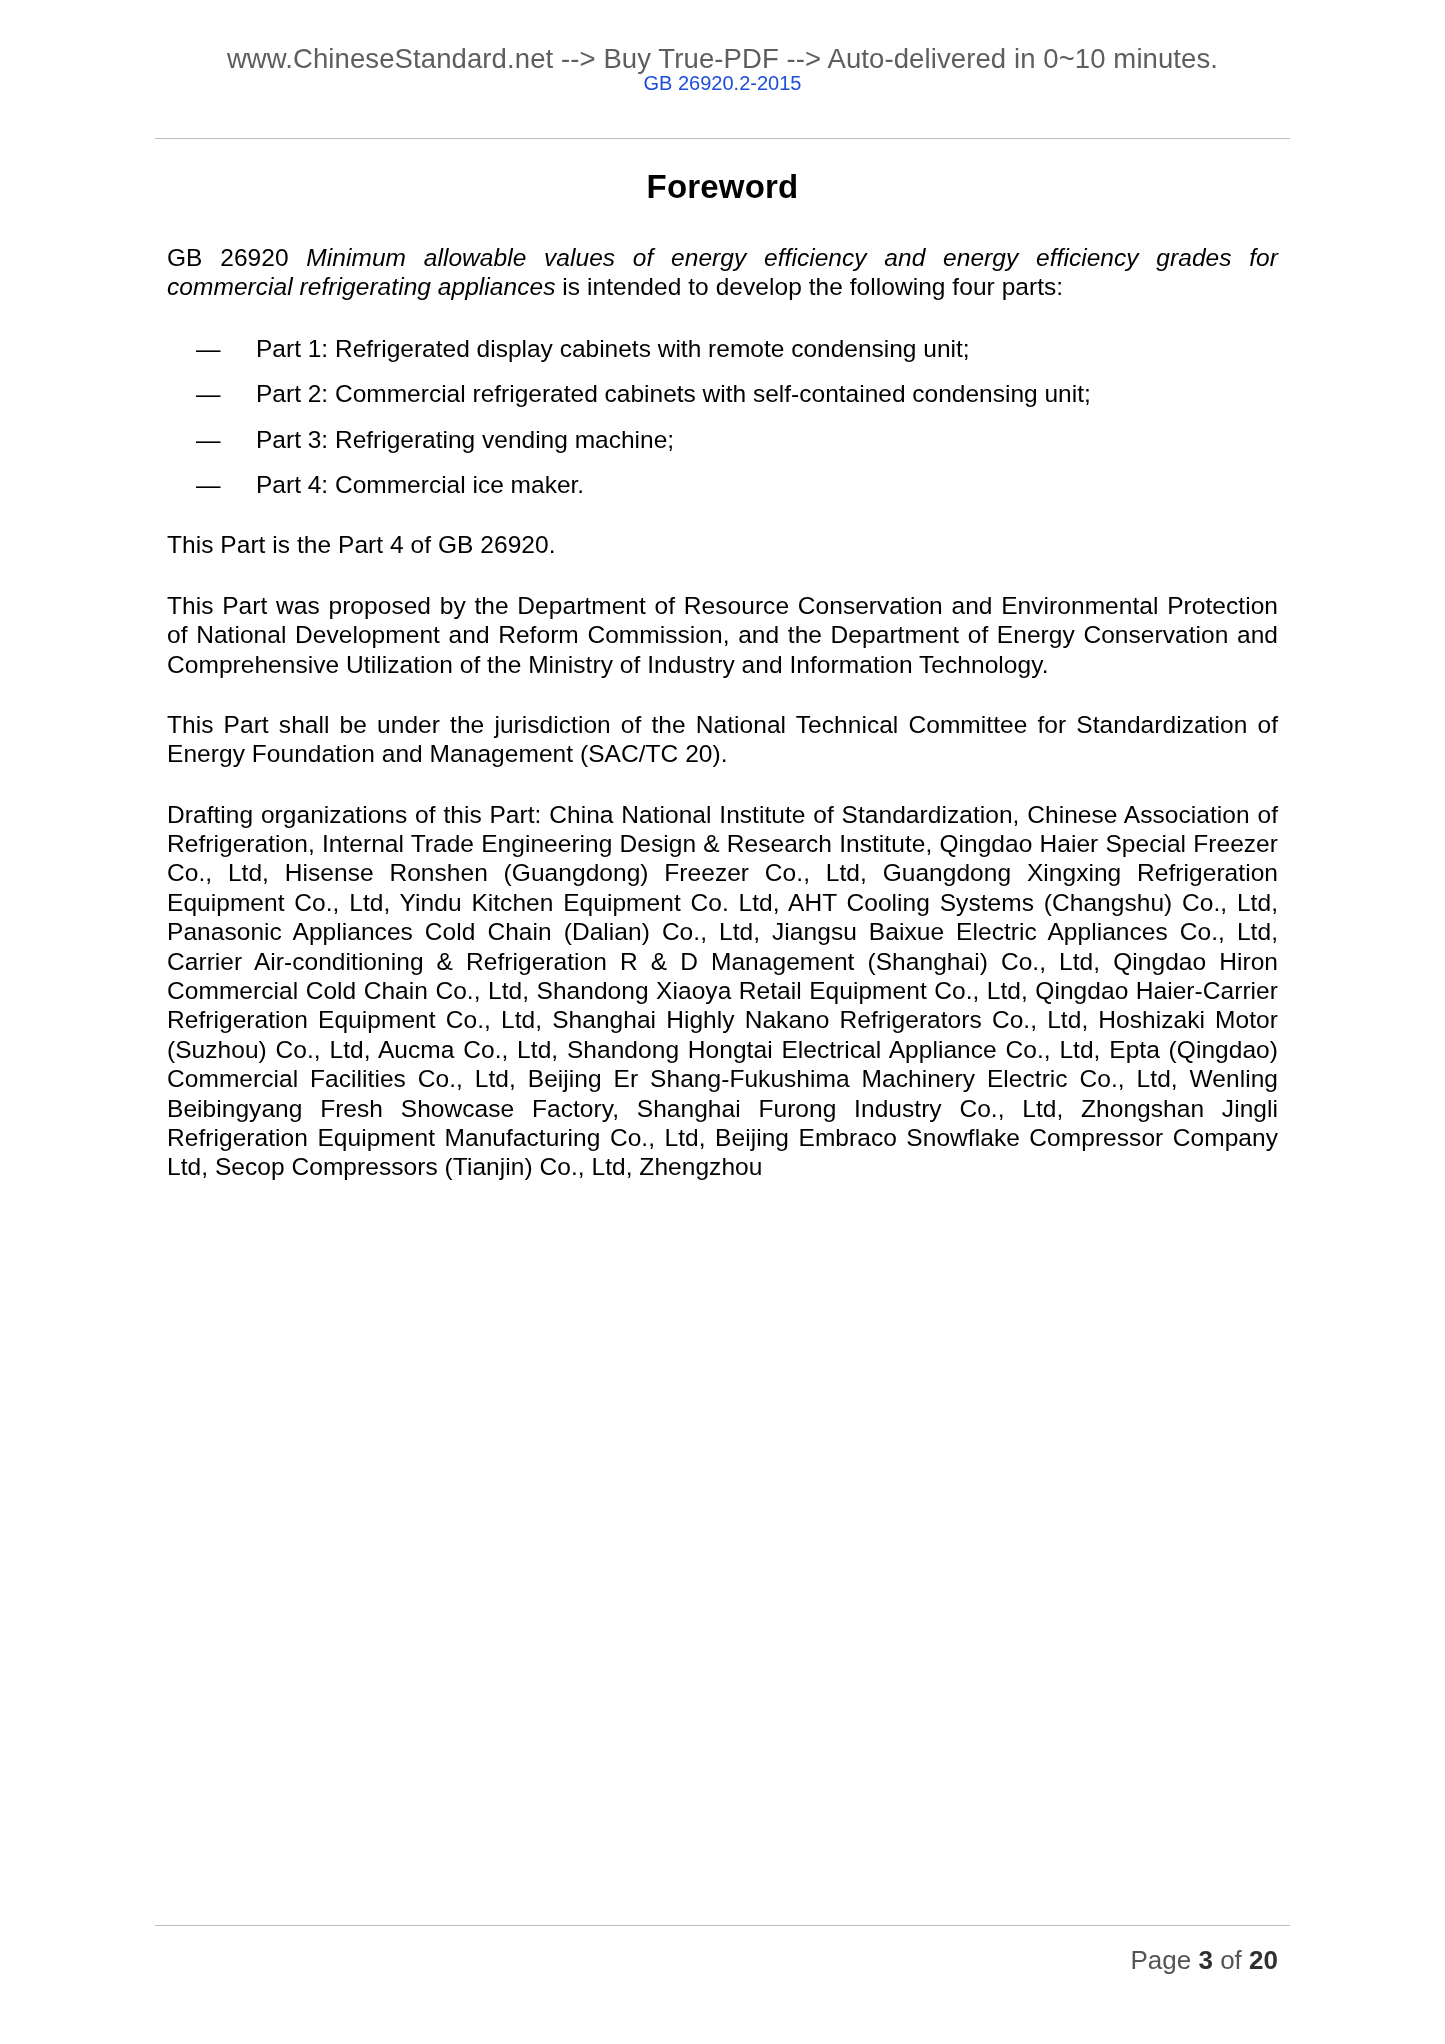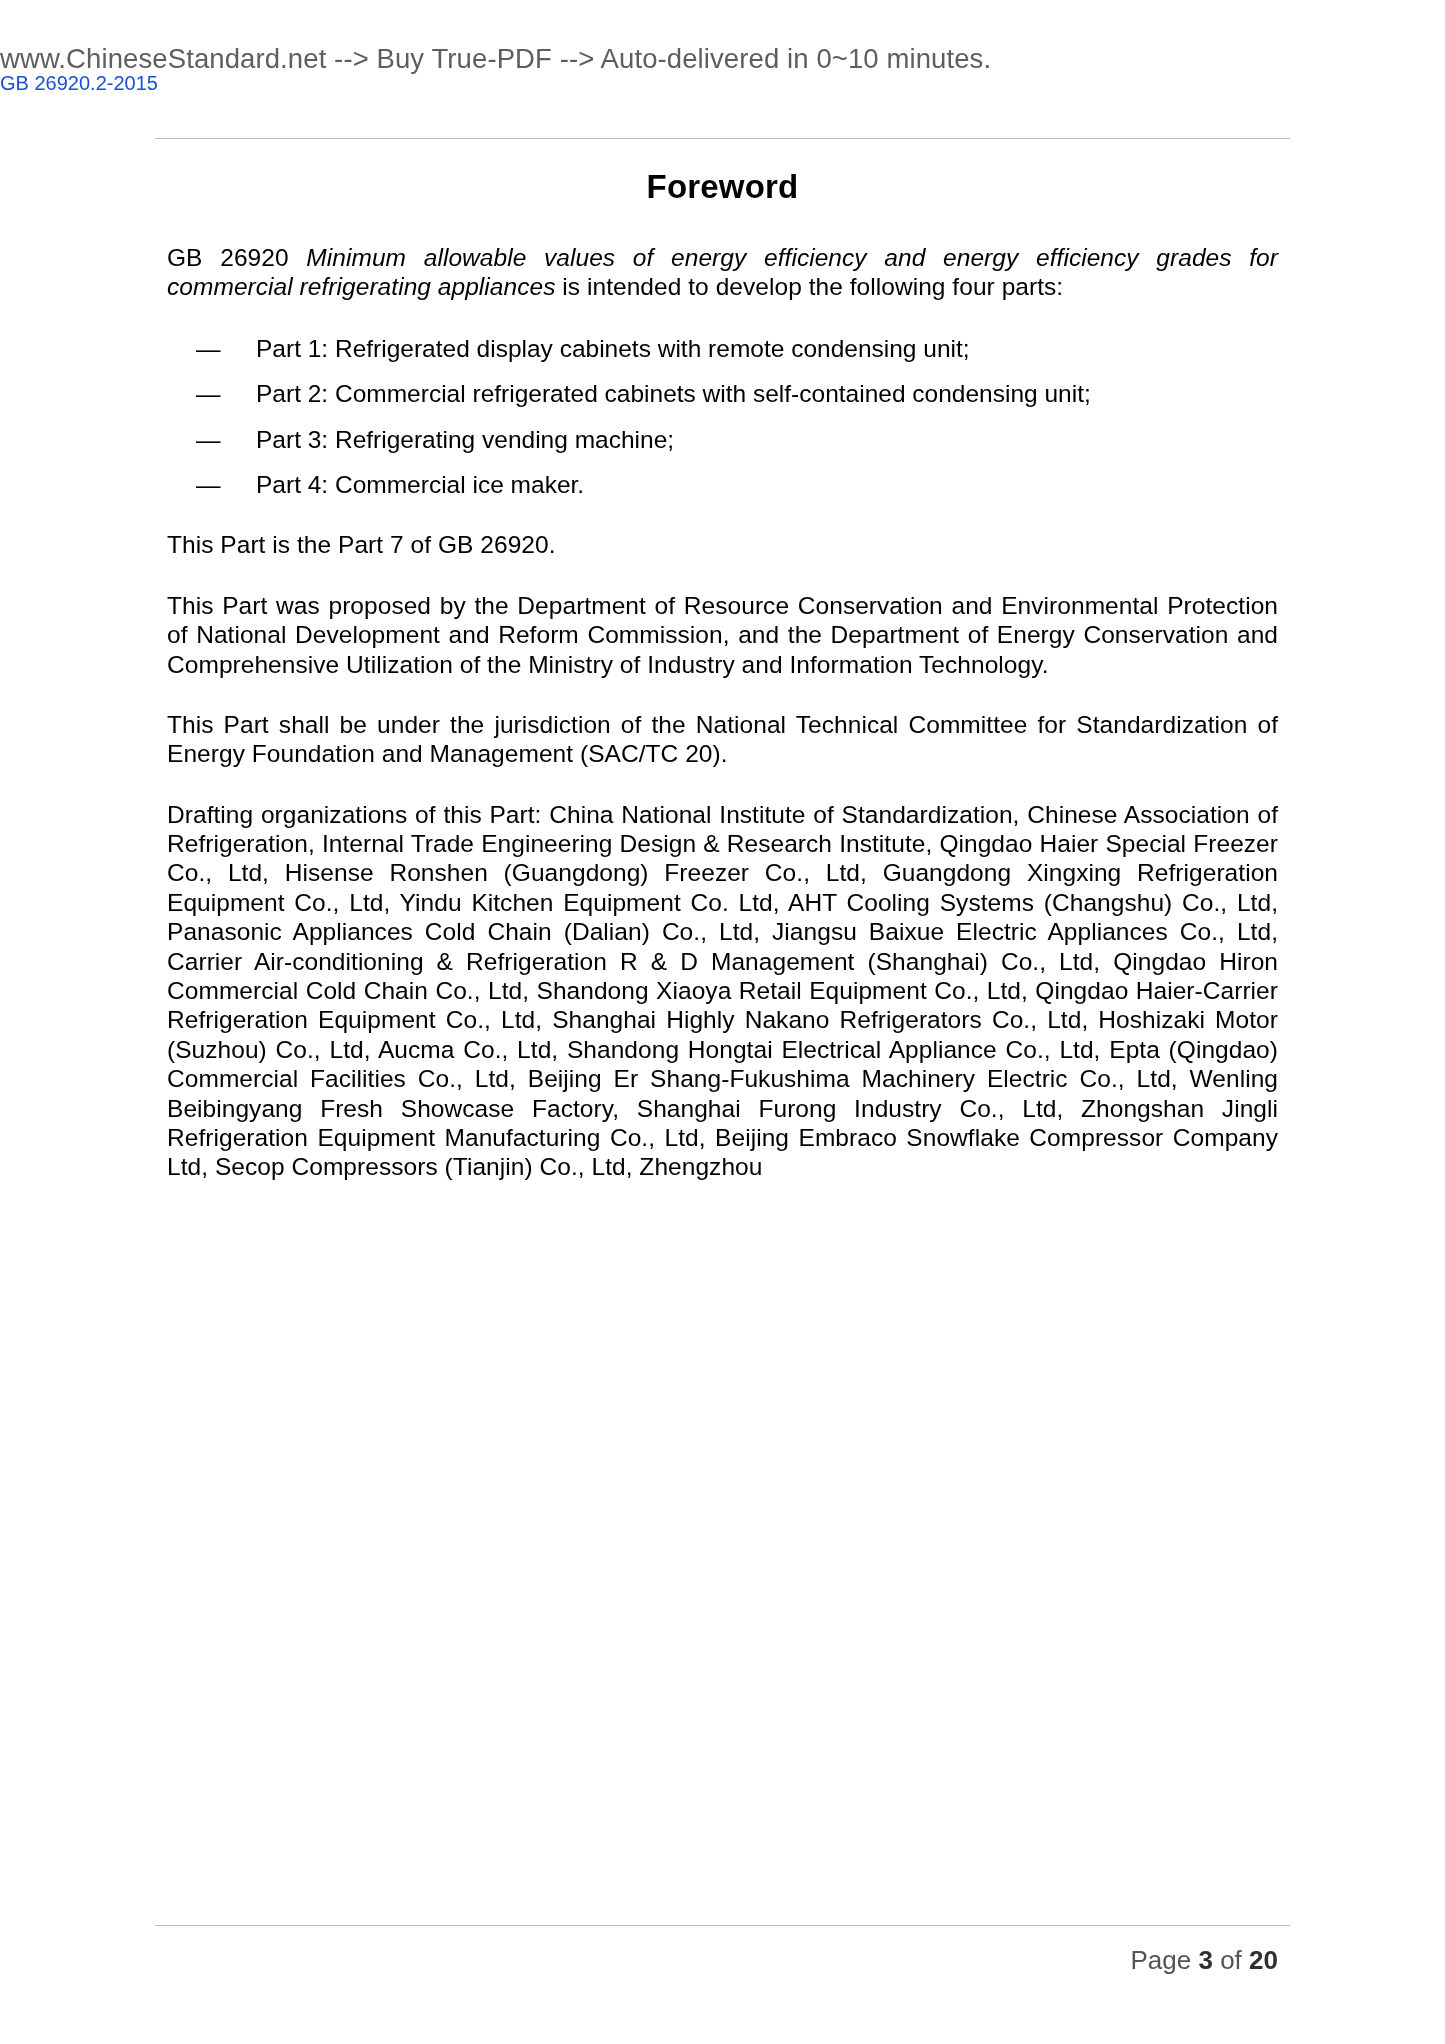--- a/index.html
+++ b/index.html
@@ -19,20 +19,21 @@
     box-sizing: border-box;
     overflow: hidden;
   }
 
   
   .wm-header {
     position: absolute;
     top: 44px;
     left: 0;
     width: 1445px;
+    text-align: center;
   }
   .wm-line1 {
     font-size: 27.5px;
     color: #5e5e5e;
     letter-spacing: 0.1px;
     white-space: nowrap;
     line-height: 1.1;
   }
   .wm-line2 {
     font-size: 20px;
@@ -149,21 +150,21 @@
 
     <p class="body-para"><span>GB 26920 </span><em>Minimum allowable values of energy efficiency and energy efficiency grades for commercial refrigerating appliances</em><span> is intended to develop the following four parts:</span></p>
 
     <ul class="part-list">
       <li><span class="dash">—</span><span>Part 1: Refrigerated display cabinets with remote condensing unit;</span></li>
       <li><span class="dash">—</span><span>Part 2: Commercial refrigerated cabinets with self-contained condensing unit;</span></li>
       <li><span class="dash">—</span><span>Part 3: Refrigerating vending machine;</span></li>
       <li><span class="dash">—</span><span>Part 4: Commercial ice maker.</span></li>
     </ul>
 
-    <p class="body-para">This Part is the Part 7 of GB 26920.</p>
+    <p class="body-para">This Part is the Part 4 of GB 26920.</p>
 
 
     <p class="body-para">This Part was proposed by the Department of Resource Conservation and Environmental Protection of National Development and Reform Commission, and the Department of Energy Conservation and Comprehensive Utilization of the Ministry of Industry and Information Technology.</p>
 
     <p class="body-para">This Part shall be under the jurisdiction of the National Technical Committee for Standardization of Energy Foundation and Management (SAC/TC 20).</p>
 
     <p class="body-para">Drafting organizations of this Part: China National Institute of Standardization, Chinese Association of Refrigeration, Internal Trade Engineering Design &amp; Research Institute, Qingdao Haier Special Freezer Co., Ltd, Hisense Ronshen (Guangdong) Freezer Co., Ltd, Guangdong Xingxing Refrigeration Equipment Co., Ltd, Yindu Kitchen Equipment Co. Ltd, AHT Cooling Systems (Changshu) Co., Ltd, Panasonic Appliances Cold Chain (Dalian) Co., Ltd, Jiangsu Baixue Electric Appliances Co., Ltd, Carrier Air-conditioning &amp; Refrigeration R &amp; D Management (Shanghai) Co., Ltd, Qingdao Hiron Commercial Cold Chain Co., Ltd, Shandong Xiaoya Retail Equipment Co., Ltd, Qingdao Haier-Carrier Refrigeration Equipment Co., Ltd, Shanghai Highly Nakano Refrigerators Co., Ltd, Hoshizaki Motor (Suzhou) Co., Ltd, Aucma Co., Ltd, Shandong Hongtai Electrical Appliance Co., Ltd, Epta (Qingdao) Commercial Facilities Co., Ltd, Beijing Er Shang-Fukushima Machinery Electric Co., Ltd, Wenling Beibingyang Fresh Showcase Factory, Shanghai Furong Industry Co., Ltd, Zhongshan Jingli Refrigeration Equipment Manufacturing Co., Ltd, Beijing Embraco Snowflake Compressor Company Ltd, Secop Compressors (Tianjin) Co., Ltd, Zhengzhou</p>
 
   </div>
 

